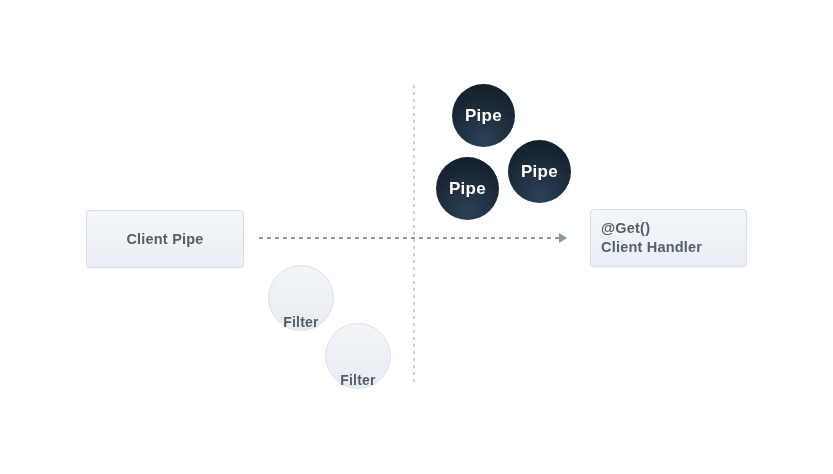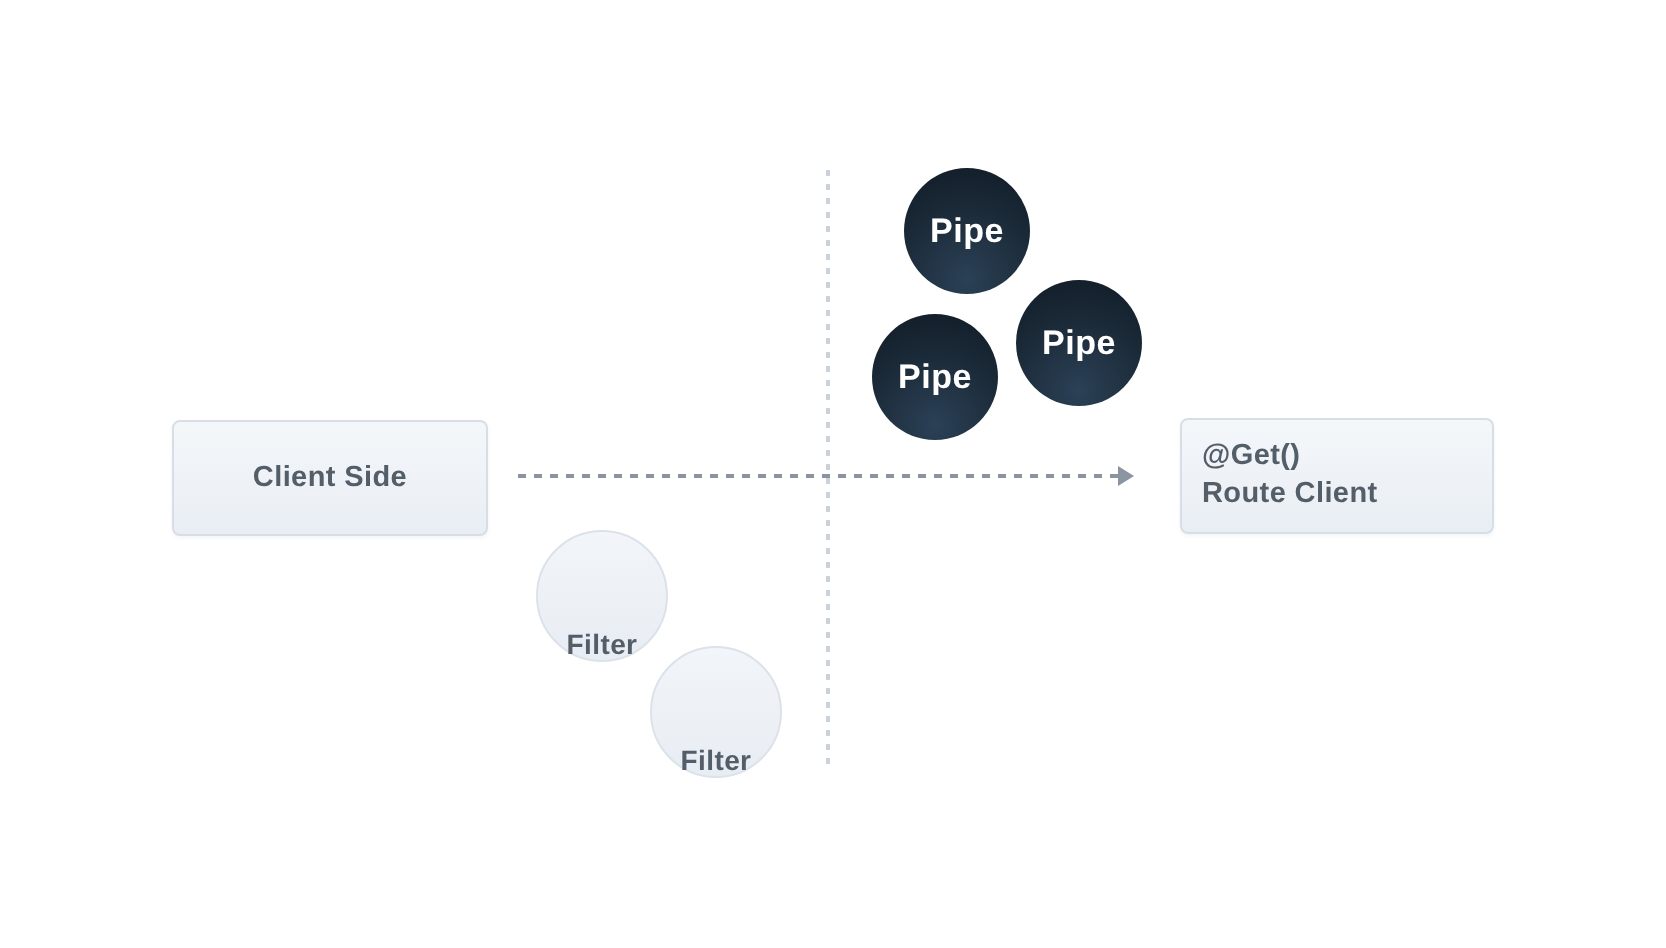--- a/index.html
+++ b/index.html
@@ -131,26 +131,26 @@
 <body>
 
 <div class="canvas">
 
   <div class="divider-v"></div>
 
   <div class="arrow-line"></div>
   <div class="arrow-head"></div>
 
   <div class="box client">
-    <span>Client Side</span>
+    <span>Client Pipe</span>
   </div>
 
   <div class="box route">
     <span>@Get()</span>
-    <span>Route Client</span>
+    <span>Client Handler</span>
   </div>
 
   <div class="pipe p1">
     <span>Pipe</span>
   </div>
   <div class="pipe p2">
     <span>Pipe</span>
   </div>
   <div class="pipe p3">
     <span>Pipe</span>

